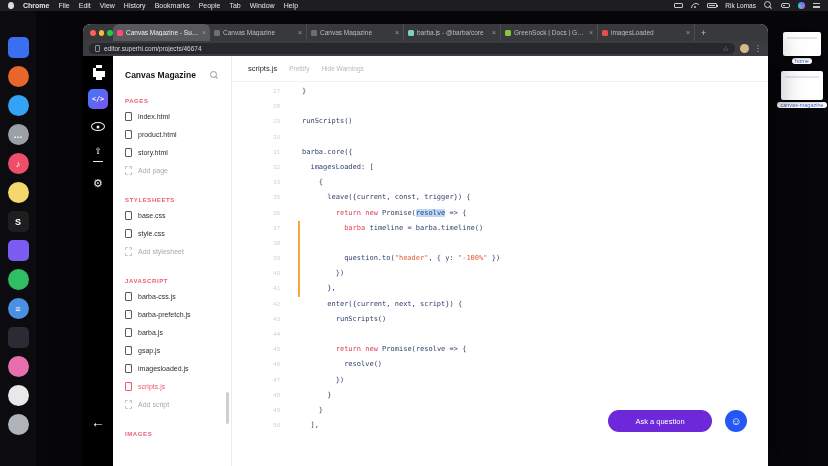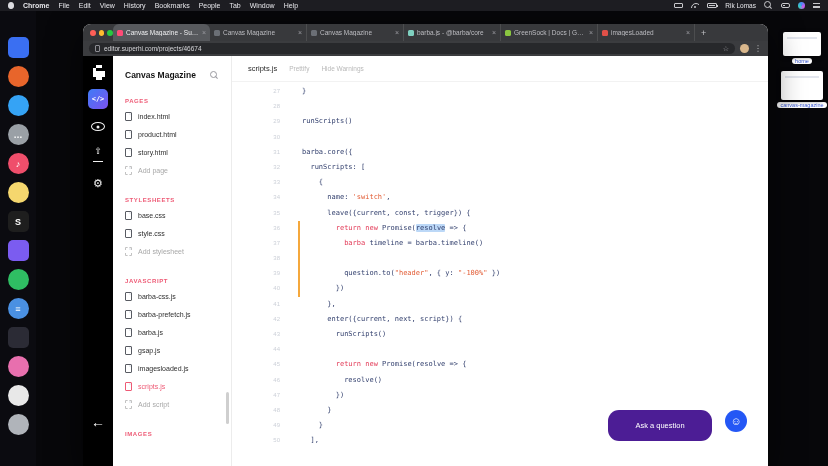--- a/index.html
+++ b/index.html
@@ -126,22 +126,22 @@
   .edaction { font-size:6.5px; color:#b9b9b9; }
   .codewrap { position:absolute; top:26px; left:0; right:0; bottom:0; padding-top:2px; overflow:hidden; }
   .code-row { display:flex; height:15.2px; line-height:15.2px; }
   .ln { width:56px; text-align:right; padding-right:8px; font-size:6px; color:#ccd0d8; flex:none; }
   .cl { font-family:"DejaVu Sans Mono", monospace; font-size:7px; white-space:pre; color:#33406e; margin-left:14px; }
   .seg-k { color:#e23a57; }
   .seg-s { color:#e25c35; }
   .seg-sel { background:#bcd8f7; border-radius:1px; }
   .changebar { position:absolute; left:66px; width:2px; background:#f5a83c; }
 
-  .chat-pill { position:absolute; top:354px; right:56px; width:104px; height:31px; border-radius:11px;
-               background:#4c1d95; color:#fff; font-size:7.5px; display:flex; align-items:center;
+  .chat-pill { position:absolute; top:354px; right:56px; width:104px; height:22px; border-radius:11px;
+               background:#6d28d9; color:#fff; font-size:7.5px; display:flex; align-items:center;
                justify-content:center; cursor:default; }
   .chat-fab { position:absolute; top:354px; right:21px; width:22px; height:22px; border-radius:50%;
               background:#2457f5; color:#fff; display:flex; align-items:center; justify-content:center;
               font-size:11px; cursor:default; }
 </style>
 </head>
 <body>
 
 <div class="menubar">
   <span class="apple"></span>
@@ -354,29 +354,25 @@
             <div class="code-row">
               <span class="ln">30</span>
               <span class="cl"></span>
             </div>
             <div class="code-row">
               <span class="ln">31</span>
               <span class="cl"><span class="seg-p">barba.core({</span></span>
             </div>
             <div class="code-row">
               <span class="ln">32</span>
-              <span class="cl"><span class="seg-p">  runScripts: [</span></span>
+              <span class="cl"><span class="seg-p">  imagesLoaded: [</span></span>
             </div>
             <div class="code-row">
               <span class="ln">33</span>
               <span class="cl"><span class="seg-p">    {</span></span>
-            </div>
-            <div class="code-row">
-              <span class="ln">34</span>
-              <span class="cl"><span class="seg-p">      name: </span><span class="seg-s">'switch'</span><span class="seg-p">,</span></span>
             </div>
             <div class="code-row">
               <span class="ln">35</span>
               <span class="cl"><span class="seg-p">      leave({current, const, trigger}) {</span></span>
             </div>
             <div class="code-row">
               <span class="ln">36</span>
               <span class="cl"><span class="seg-p">        </span><span class="seg-k">return</span><span class="seg-p"> </span><span class="seg-k">new</span><span class="seg-p"> Promise(</span><span class="seg-sel">resolve</span><span class="seg-p"> =&gt; {</span></span>
             </div>
             <div class="code-row">

